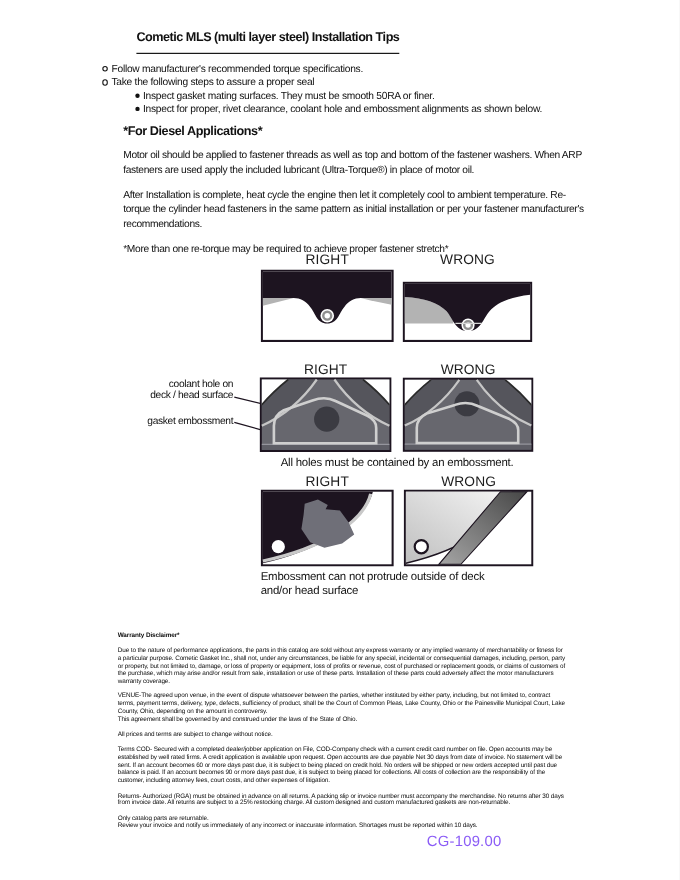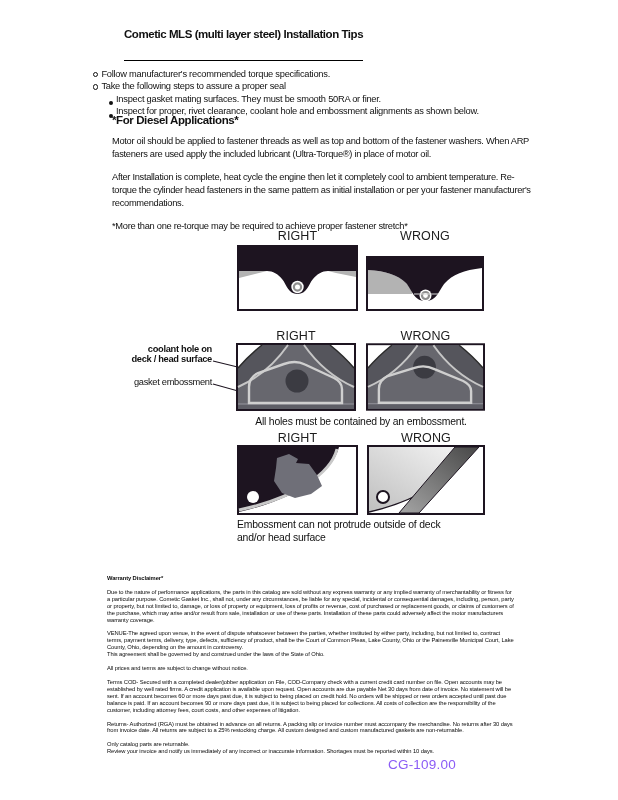--- a/index.html
+++ b/index.html
@@ -7,24 +7,24 @@
     position:relative;width:618px;height:800px;margin:0 auto;
     background:#ffffff;overflow:hidden;
     font-family:"Liberation Sans","DejaVu Sans",sans-serif;
     color:#111;
   }
   
   .tips{position:absolute;left:93px;top:24px;width:470px;}
   .title{
     display:inline-block;margin:0 0 7px 31px;
     font-size:11.5px;font-weight:bold;letter-spacing:-0.45px;
-    border-bottom:1.6px solid #000;padding-bottom:20px;
+    border-bottom:1.6px solid #000;padding-bottom:8px;
   }
   .b-item{display:flex;align-items:flex-start;font-size:9.3px;letter-spacing:-0.25px;line-height:12.4px;}
-  .b-item.sub{margin-left:16px;align-items:flex-end;}
+  .b-item.sub{margin-left:30px;}
   .mk-open{flex:none;width:3.4px;height:3.4px;border:1px solid #111;border-radius:50%;margin:4px 3px 0 0;}
   .mk-fill{flex:none;width:4px;height:4px;background:#111;border-radius:50%;margin:4px 3px 0 0;}
   
   .diesel{position:absolute;left:112px;top:114px;width:430px;font-size:9.3px;letter-spacing:-0.3px;line-height:13px;}
   .diesel-h{font-size:11.5px;font-weight:bold;letter-spacing:-0.4px;margin:0 0 8px 0;}
   .diesel p{margin:0 0 10px 0;max-width:424px;}
   
   .fig-label{position:absolute;font-size:12.5px;color:#1c1c1c;text-align:center;letter-spacing:0.1px;}
   .fig-caption{position:absolute;font-size:10.4px;font-weight:500;color:#111;letter-spacing:-0.2px;line-height:12.5px;}
   .fig{position:absolute;}
@@ -100,21 +100,21 @@
       <circle cx="59.5" cy="39.5" r="6" fill="#ffffff"></circle>
       <circle cx="59.5" cy="39.5" r="3.5" fill="#ffffff" stroke="#8f8f8f" stroke-width="2.2"></circle>
       <path d="M48,38 H72" stroke="#d8d8d8" stroke-width="1"></path>
     </svg>
   </div>
 
 
   <div class="fig-label" style="left:236px;top:329px;width:120px;">RIGHT</div>
   <div class="fig-label" style="left:366px;top:329px;width:119px;">WRONG</div>
 
-  <div class="side-label" style="left:110px;top:344px;width:102px;font-weight:bold;">
+  <div class="side-label" style="left:110px;top:344px;width:102px;">
     <div>coolant hole on</div>
     <div>deck / head surface</div>
   </div>
   <div class="side-label" style="left:100px;top:377px;width:112px;">gasket embossment</div>
 
   <svg class="ptr" style="left:118px;top:342px;" width="190" height="62" viewBox="0 0 190 62">
     <line x1="95" y1="19" x2="177" y2="39" stroke="#1d1420" stroke-width="1.1"></line>
     <line x1="95" y1="42" x2="145" y2="56" stroke="#1d1420" stroke-width="1.1"></line>
   </svg>
 

